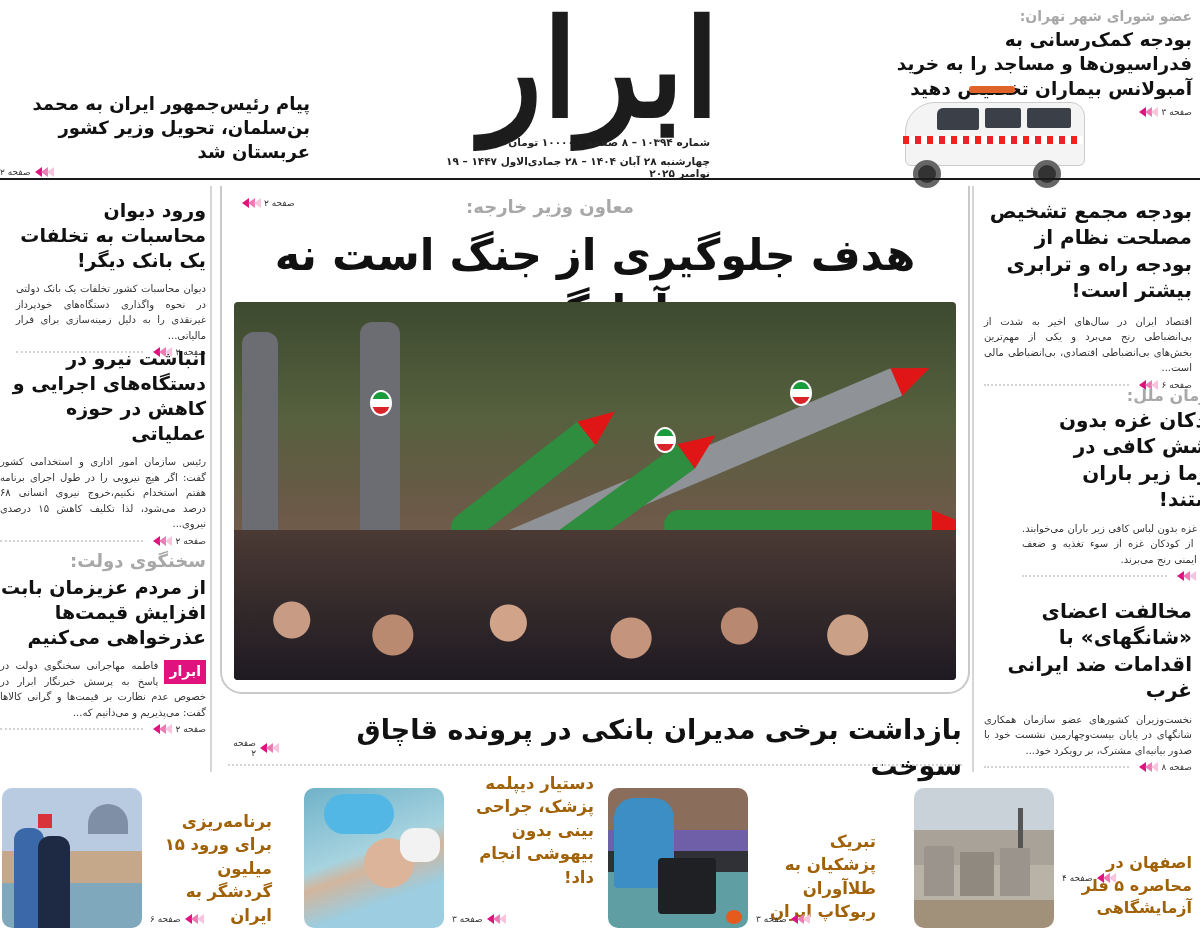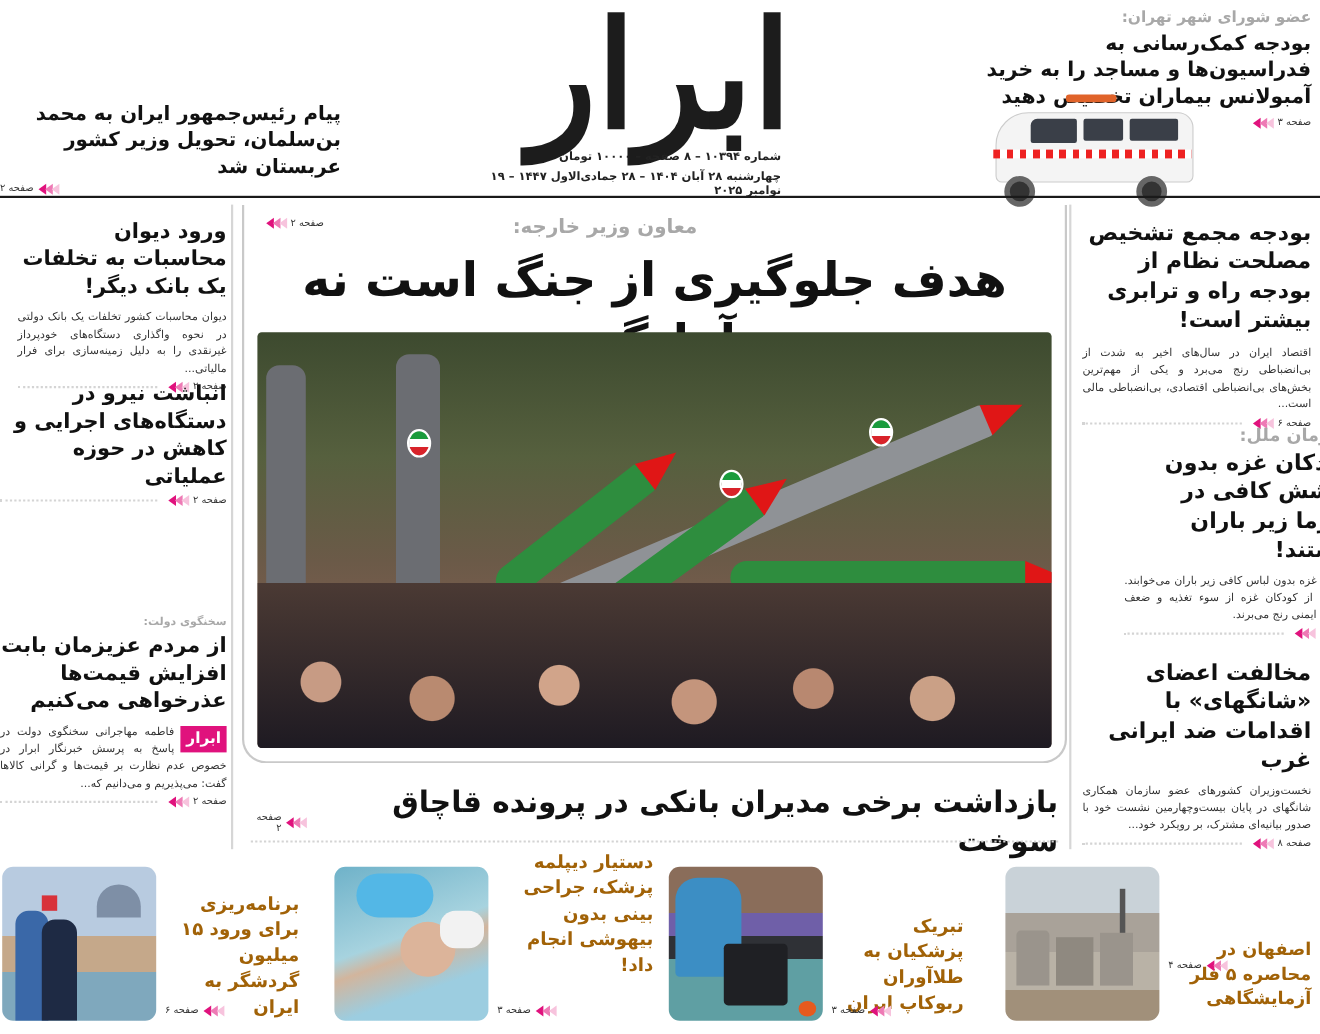--- a/index.html
+++ b/index.html
@@ -166,33 +166,34 @@
         <span class="a1"></span>
         <span class="a2"></span>
         <span class="a3"></span>
       </span>
     <span class="dotted"></span>
   </div>
 </div>
 
 <div class="abs rtl" style="left:0; top:346px; width:206px;">
   <div class="hl" style="font-size:19px;">انباشت نیرو در دستگاه‌های اجرایی و کاهش در حوزه عملیاتی</div>
+  <div class="body-txt" style="margin-top:8px;">رئیس سازمان امور اداری و استخدامی کشور گفت: اگر هیچ نیرویی را در طول اجرای برنامه هفتم استخدام نکنیم،خروج نیروی انسانی ۶۸ درصد می‌شود، لذا تکلیف کاهش ۱۵ درصدی نیروی...</div>
   <div class="page-ref" style="margin-top:4px;">
     <span>صفحه ۲</span>
     <span class="arrows">
         <span class="a1"></span>
         <span class="a2"></span>
         <span class="a3"></span>
       </span>
     <span class="dotted"></span>
   </div>
 </div>
 
 <div class="abs rtl" style="left:0; top:550px; width:206px;">
-  <div class="kicker" style="font-size:10px;margin-top:10px;">سخنگوی دولت:</div>
+  <div class="kicker" style="font-size:18px;">سخنگوی دولت:</div>
   <div class="hl" style="font-size:19px; margin-top:4px;">از مردم عزیزمان بابت افزایش قیمت‌ها عذرخواهی می‌کنیم</div>
   <div class="body-txt" style="margin-top:8px;">
     <span class="abrar-badge">ابرار</span>
     <span>فاطمه مهاجرانی سخنگوی دولت در پاسخ به پرسش خبرنگار ابرار در خصوص عدم نظارت بر قیمت‌ها و گرانی کالاها گفت: می‌پذیریم و می‌دانیم که...</span>
   </div>
   <div class="page-ref" style="margin-top:4px; clear:both;">
     <span>صفحه ۲</span>
     <span class="arrows">
         <span class="a1"></span>
         <span class="a2"></span>

